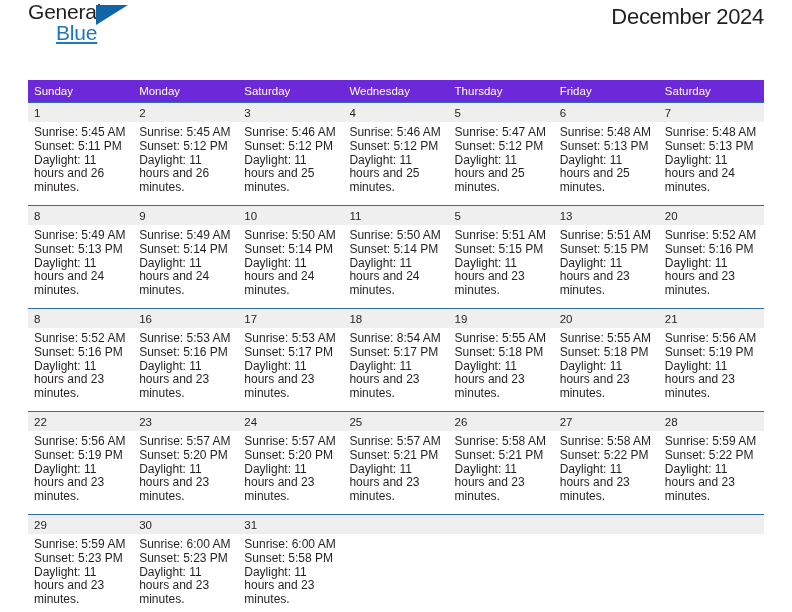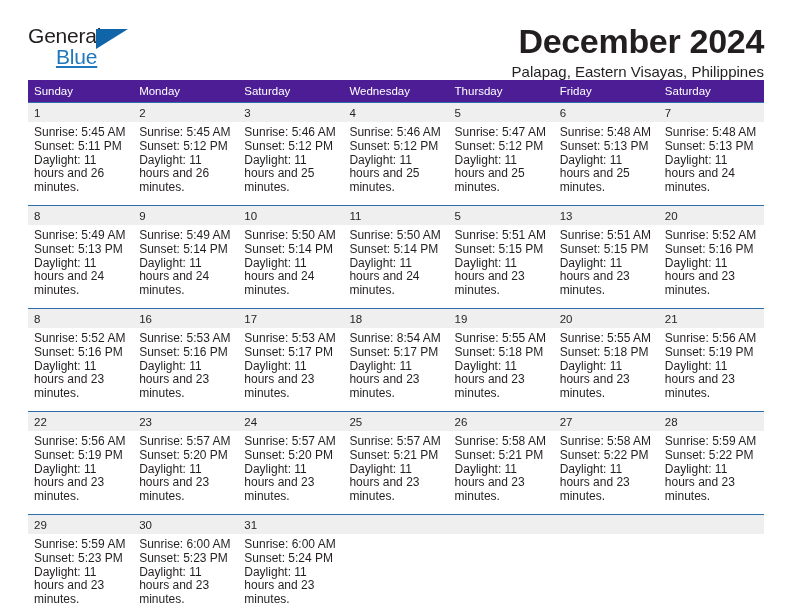--- a/index.html
+++ b/index.html
@@ -21,21 +21,20 @@
     box-sizing: border-box;
     padding: 0 28px;
   }
 
   
   .masthead {
     display: flex;
     align-items: flex-start;
     justify-content: space-between;
     height: 72px;
-    padding-top: 24px;
     box-sizing: border-box;
   }
   .logo {
     position: relative;
     width: 120px;
     height: 48px;
     flex: none;
   }
   .logo-general {
     position: absolute;
@@ -63,42 +62,42 @@
     width: 0;
     height: 0;
     border-left: 32px solid #1064a8;
     border-bottom: 20px solid transparent;
   }
   .title-block {
     text-align: right;
     padding-top: 0;
   }
   .cal-title {
-    font-size: 34px;
-    font-weight: bold;
+    font-size: 22px;
+    font-weight: normal;
     color: #231f20;
     line-height: 34px;
     letter-spacing: -0.3px;
   }
   .cal-subtitle {
     font-size: 15px;
     color: #231f20;
     line-height: 20px;
     margin-top: 4px;
   }
 
   
   .calendar {
     width: 736px;
     border-collapse: collapse;
     table-layout: fixed;
     margin-top: 8px;
   }
   .calendar th {
-    background: #4c1d95;
+    background: #6d28d9;
     color: #ffffff;
     font-size: 11.5px;
     font-weight: normal;
     text-align: left;
     padding: 5px 0 5px 6px;
     height: 20px;
     box-sizing: border-box;
   }
   .calendar td {
     vertical-align: top;
@@ -143,21 +142,20 @@
   <div class="masthead">
 
     <div class="logo">
       <span class="logo-general">General</span>
       <span class="logo-triangle"></span>
       <span class="logo-blue">Blue</span>
     </div>
 
     <div class="title-block">
       <div class="cal-title">December 2024</div>
-      <div class="cal-subtitle">Palapag, Eastern Visayas, Philippines</div>
     </div>
 
   </div>
 
   <table class="calendar">
     <thead>
       <tr>
         <th>Sunday</th>
         <th>Monday</th>
         <th>Saturday</th>
@@ -414,21 +412,21 @@
             <div class="dayinfo">
               <div>Sunrise: 6:00 AM</div>
               <div>Sunset: 5:23 PM</div>
               <div class="daylight">Daylight: 11 hours and 23 minutes.</div>
             </div>
           </td>
           <td>
             <div class="daynum">31</div>
             <div class="dayinfo">
               <div>Sunrise: 6:00 AM</div>
-              <div>Sunset: 5:24 PM</div>
+              <div>Sunset: 5:58 PM</div>
               <div class="daylight">Daylight: 11 hours and 23 minutes.</div>
             </div>
           </td>
           <td>
             <div class="daynum empty"></div>
             <div class="dayinfo">
               <div></div>
               <div></div>
               <div class="daylight"></div>
             </div>

